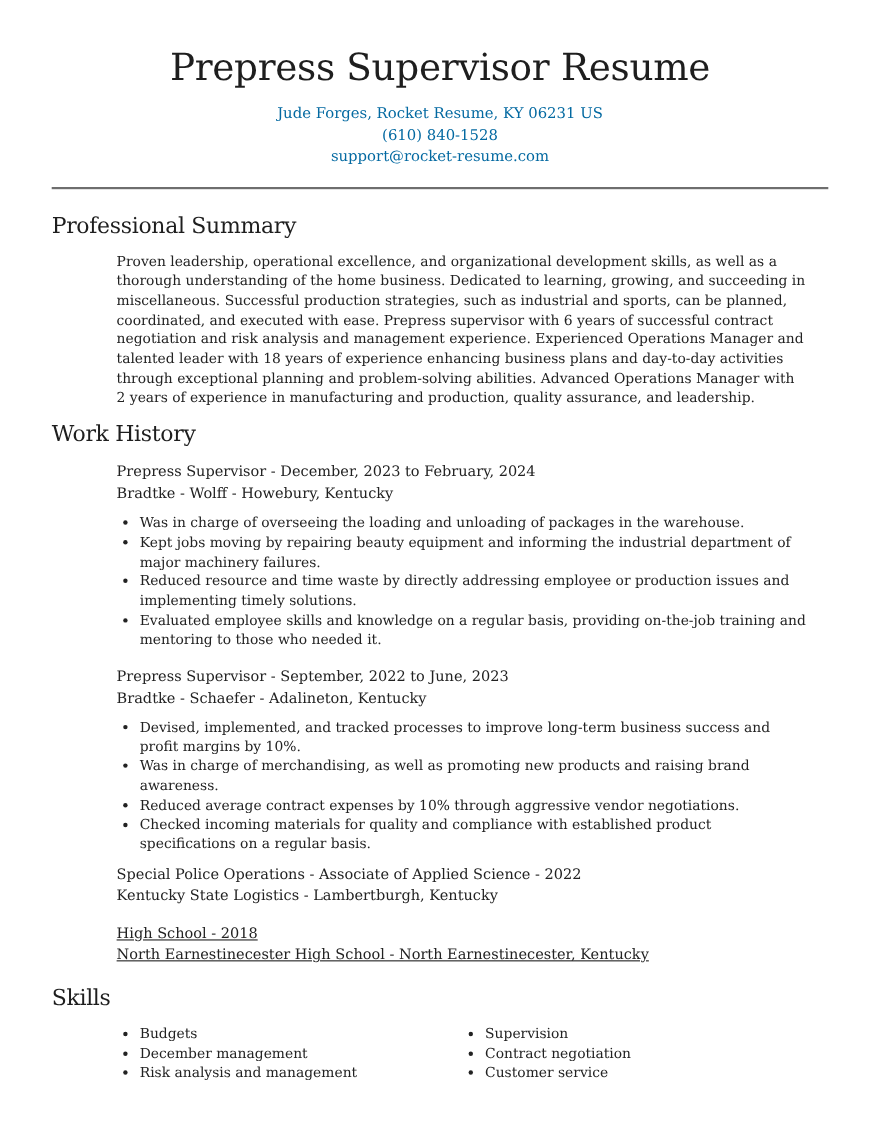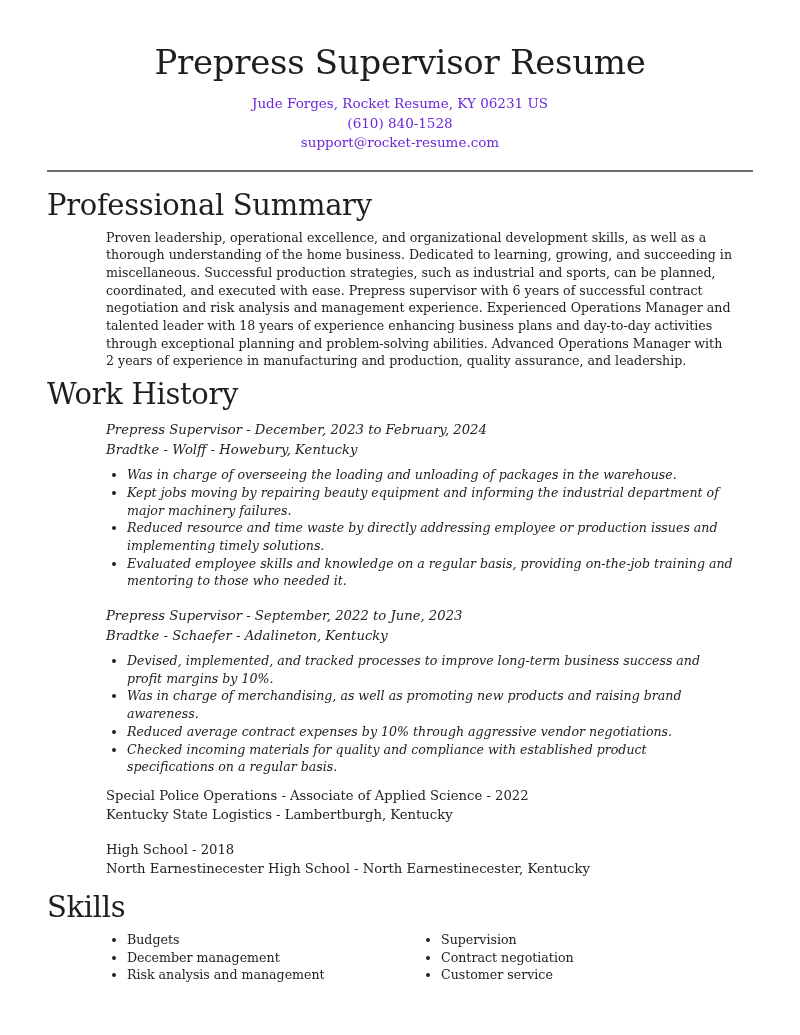--- a/index.html
+++ b/index.html
@@ -6,38 +6,38 @@
   body {
     width: 800px; height: 1035px; overflow: hidden;
     font-family: "DejaVu Serif", serif;
     color: #1e1e1e;
   }
   .page { position: relative; width: 800px; }
   .title {
     text-align: center; font-size: 34px; font-weight: normal;
     margin: 0; padding-top: 42px; line-height: 40px; letter-spacing: -0.3px;
   }
-  .contact { text-align: center; font-size: 13.5px; line-height: 19.5px; margin-top: 12px; color: #6d28d9; }
+  .contact { text-align: center; font-size: 13.5px; line-height: 19.5px; margin-top: 12px; color: #0369a1; }
   .divider { margin: 17px 47px 0 47px; height: 2px; background: #6e6e6e; border: 0; }
   h2 {
-    font-size: 29px; font-weight: normal; margin: 0; padding-left: 47px;
+    font-size: 20px; font-weight: normal; margin: 0; padding-left: 47px;
     line-height: 32px; letter-spacing: -0.3px;
   }
   .sec-summary { margin-top: 17px; }
   .content { padding-left: 106px; padding-right: 66px; font-size: 12.6px; line-height: 17.7px; color: #222; }
   .summary-text { margin-top: 8px; }
   .sec-work { margin-top: 8px; }
-  .job { margin-top: 10px; font-style: italic; }
+  .job { margin-top: 10px; }
   .job-head { font-size: 13.2px; line-height: 19.5px; color: #222; }
   ul.bullets { margin: 7px 0 0 0; padding-left: 21px; }
   ul.bullets li { margin: 0; padding: 0; line-height: 17.7px; }
   .job2 { margin-top: 16px; }
   .sec-edu { margin-top: 8px; }
   .edu { margin-top: 10px; font-size: 13.2px; line-height: 19.5px; }
-  .edu2 { margin-top: 15px; }
+  .edu2 { margin-top: 15px; text-decoration: underline; }
   .sec-skills { margin-top: 12px; }
   .skills-grid { display: flex; margin-top: 8px; }
   .skills-col { width: 319px; }
   .skills-col ul { margin: 0; padding-left: 21px; }
   .skills-col li { line-height: 17.7px; }
 </style>
 </head>
 <body>
 
 <div class="page">

